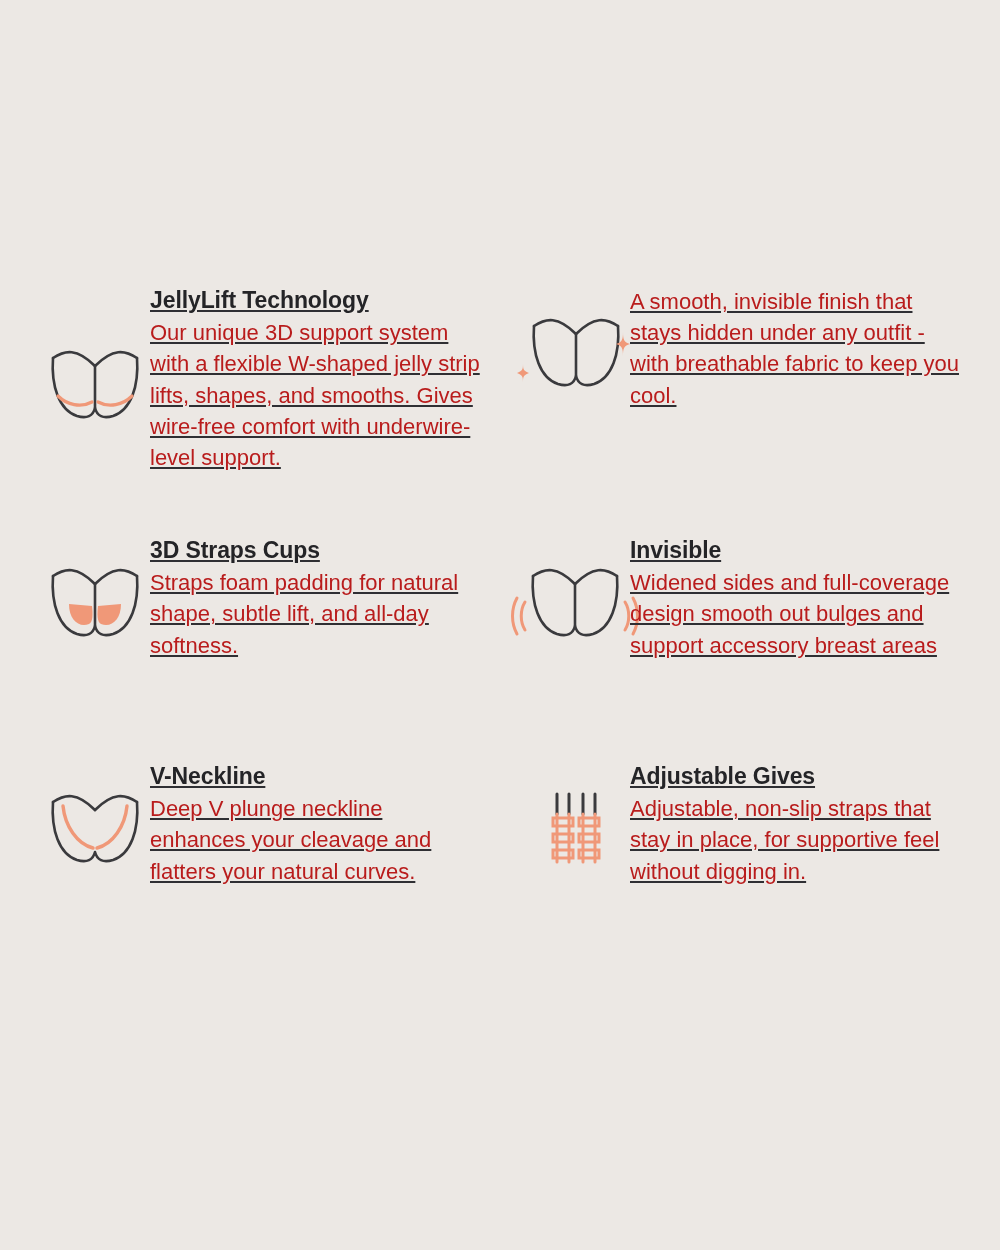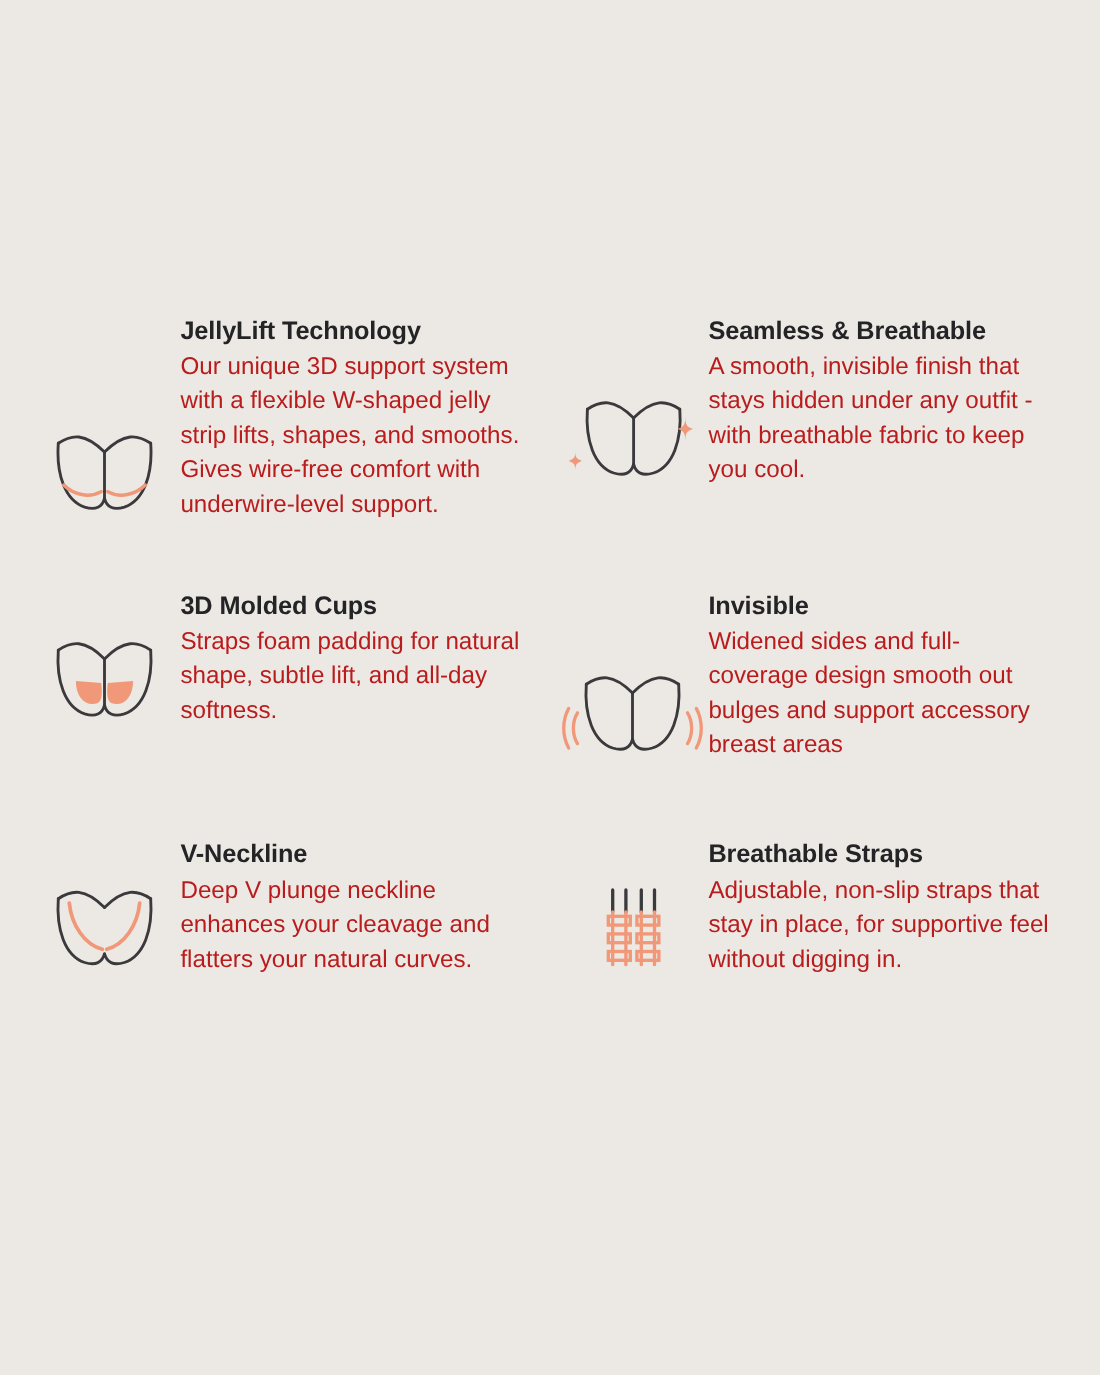--- a/index.html
+++ b/index.html
@@ -25,22 +25,22 @@
     top: 272px;
     left: 40px;
     width: 920px;
     display: grid;
     grid-template-columns: 440px 440px;
     column-gap: 40px;
     row-gap: 0px;
   }
   .feature {
     display: flex;
-    align-items: flex-end;
-    gap: 14px;
+    align-items: center;
+    text-decoration: underline;
   }
   .feature-icon {
     flex: 0 0 110px;
     width: 110px;
     height: 110px;
     display: flex;
     align-items: flex-start;
     justify-content: center;
     padding-top: 28px;
     box-sizing: border-box;
@@ -104,40 +104,39 @@
               <path d="M6 12 C4 40, 12 64, 30 70 C40 73, 46 70, 48 62 C50 70, 56 73, 66 70 C84 64, 92 40, 90 12" fill="none" stroke="#3a3a3d" stroke-width="2.6" stroke-linecap="round" stroke-linejoin="round"></path>
               <path d="M6 12 C18 4, 30 2, 48 20" fill="none" stroke="#3a3a3d" stroke-width="2.6" stroke-linecap="round"></path>
               <path d="M90 12 C78 4, 66 2, 48 20" fill="none" stroke="#3a3a3d" stroke-width="2.6" stroke-linecap="round"></path>
               <path d="M48 20 L48 62" fill="none" stroke="#3a3a3d" stroke-width="2.6" stroke-linecap="round"></path>
             </g>
             <path d="M103 18 C103 26, 104 28, 110 30 C104 32, 103 34, 103 42 C103 34, 102 32, 96 30 C102 28, 103 26, 103 18 Z" fill="#f09878"></path>
             <path d="M3 50 C3 56, 4 57, 9 59 C4 61, 3 62, 3 68 C3 62, 2 61, -3 59 C2 57, 3 56, 3 50 Z" fill="#f09878"></path>
           </svg>
         </div>
         <div class="feature-body">
-          <h3 class="feature-title">Seamless &amp; Breathable</h3>
           <p class="feature-desc">A smooth, invisible finish that stays hidden under any outfit - with breathable fabric to keep you cool.</p>
         </div>
       </div>
     </div>
 
     <div class="cell r2">
       <div class="feature">
         <div class="feature-icon">
           <svg width="96" height="86" viewBox="0 0 96 86">
             <path d="M22 40 C22 56, 32 64, 42 60 C46 58, 46 50, 45 42 Z" fill="#f09878"></path>
             <path d="M74 40 C74 56, 64 64, 54 60 C50 58, 50 50, 51 42 Z" fill="#f09878"></path>
             <path d="M6 12 C4 40, 12 64, 30 70 C40 73, 46 70, 48 62 C50 70, 56 73, 66 70 C84 64, 92 40, 90 12" fill="none" stroke="#3a3a3d" stroke-width="2.6" stroke-linecap="round" stroke-linejoin="round"></path>
             <path d="M6 12 C18 4, 30 2, 48 20" fill="none" stroke="#3a3a3d" stroke-width="2.6" stroke-linecap="round"></path>
             <path d="M90 12 C78 4, 66 2, 48 20" fill="none" stroke="#3a3a3d" stroke-width="2.6" stroke-linecap="round"></path>
             <path d="M48 20 L48 62" fill="none" stroke="#3a3a3d" stroke-width="2.6" stroke-linecap="round"></path>
           </svg>
         </div>
         <div class="feature-body">
-          <h3 class="feature-title">3D Molded Cups</h3>
+          <h3 class="feature-title">3D Straps Cups</h3>
           <p class="feature-desc">Straps foam padding for natural shape, subtle lift, and all-day softness.</p>
         </div>
       </div>
     </div>
 
     <div class="cell r3">
       <div class="feature">
         <div class="feature-icon">
           <svg width="120" height="86" viewBox="0 0 120 86">
             <g transform="translate(12,0)">
@@ -195,20 +194,20 @@
               <rect x="26" y="28" width="20" height="8" fill="none"></rect>
               <rect x="52" y="28" width="20" height="8" fill="none"></rect>
               <rect x="26" y="44" width="20" height="8" fill="none"></rect>
               <rect x="52" y="44" width="20" height="8" fill="none"></rect>
               <rect x="26" y="60" width="20" height="8" fill="none"></rect>
               <rect x="52" y="60" width="20" height="8" fill="none"></rect>
             </g>
           </svg>
         </div>
         <div class="feature-body">
-          <h3 class="feature-title">Breathable Straps</h3>
+          <h3 class="feature-title">Adjustable Gives</h3>
           <p class="feature-desc">Adjustable, non-slip straps that stay in place, for supportive feel without digging in.</p>
         </div>
       </div>
     </div>
 
   </div>
 </div>
 
 </body></html>

